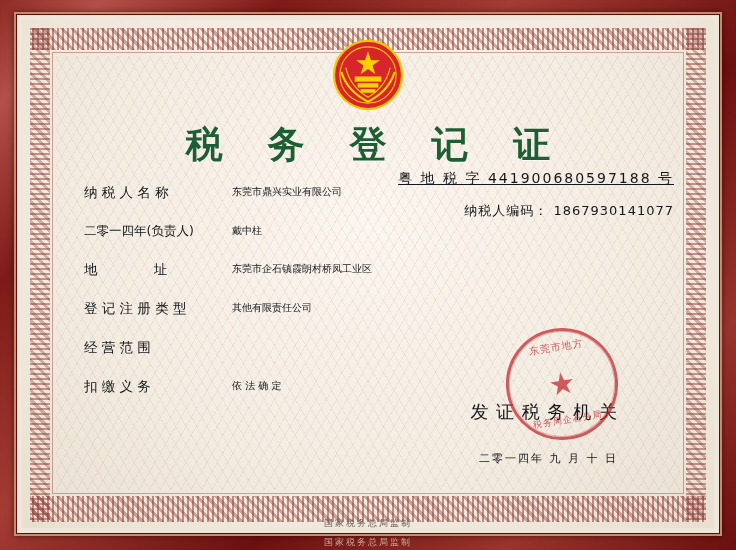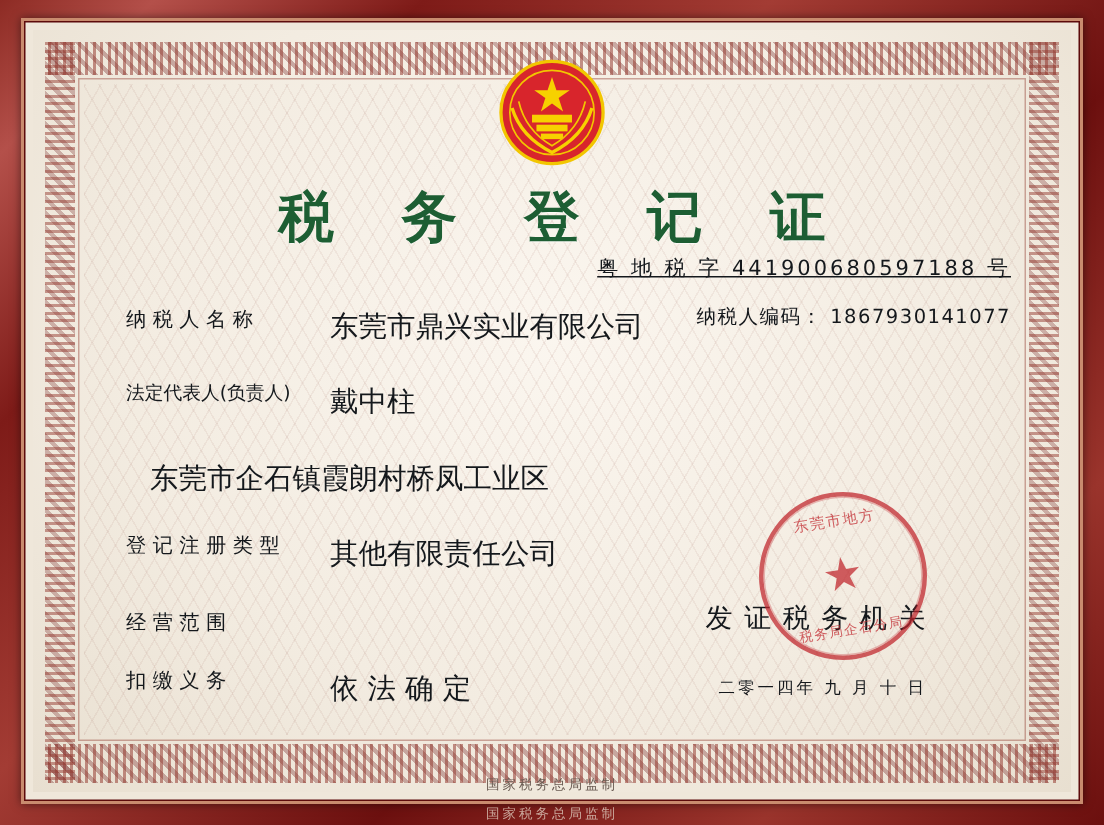--- a/index.html
+++ b/index.html
@@ -86,21 +86,21 @@
     position:absolute;left:62px;right:40px;top:146px;
   }
   .field-row{display:flex;align-items:flex-start;margin-bottom:21px;}
   .field-label{
     width:120px;flex:none;font-size:13.5px;color:#14181c;
     font-family:"DejaVu Sans", sans-serif;
     display:flex;justify-content:space-between;
     letter-spacing:0;
   }
   .field-value{
-    font-size:19px;color:#14181c;margin-left:16px;
+    font-size:10px;color:#14181c;margin-left:28px;
     font-family:"DejaVu Sans", sans-serif;line-height:1.55;
     max-width:430px;
   }
   #field-row-scope .field-value{max-width:440px;}
   
   #official-seal{
     position:absolute;right:96px;bottom:88px;width:106px;height:106px;
     border:3px solid #c0232a;border-radius:50%;
     opacity:.72;transform:rotate(-9deg);
     box-shadow:0 0 0 1px rgba(192,35,42,.4) inset;
@@ -167,33 +167,34 @@
       <rect x="40" y="69" width="20" height="5" fill="#f7d100"></rect>
       <path d="M14 46 Q22 72 50 86 Q78 72 86 46" fill="none" stroke="#f7d100" stroke-width="3"></path>
       <path d="M20 40 Q26 66 50 80 Q74 66 80 40" fill="none" stroke="#f2c600" stroke-width="1.6"></path>
     </svg>
 
     <div id="doc-title">税 务 登 记 证</div>
 
     <div id="tax-code-line">粤 地 税  字 441900680597188 号</div>
     <div id="taxpayer-number-line">纳税人编码：  1867930141077</div>
 
-    <div id="fields" style="top:184px;text-align:center;">
+    <div id="fields" style="top:164px;text-align:center;">
 
       <div class="field-row">
         <div class="field-label">纳 税 人 名 称</div>
         <div class="field-value">东莞市鼎兴实业有限公司</div>
       </div>
 
       <div class="field-row">
-        <div class="field-label" style="font-size:12.5px;">法定代表人(负责人)</div>
+        <div class="field-label" style="font-size:12.5px;">二零一四年(负责人)</div>
         <div class="field-value">戴中柱</div>
       </div>
 
       <div class="field-row">
+        <div class="field-label" style="letter-spacing:26px;">地 址</div>
         <div class="field-value">东莞市企石镇霞朗村桥凤工业区</div>
       </div>
 
       <div class="field-row">
         <div class="field-label">登 记 注 册 类 型</div>
         <div class="field-value">其他有限责任公司</div>
       </div>
 
       <div class="field-row" id="field-row-scope">
         <div class="field-label">经 营 范 围</div>

